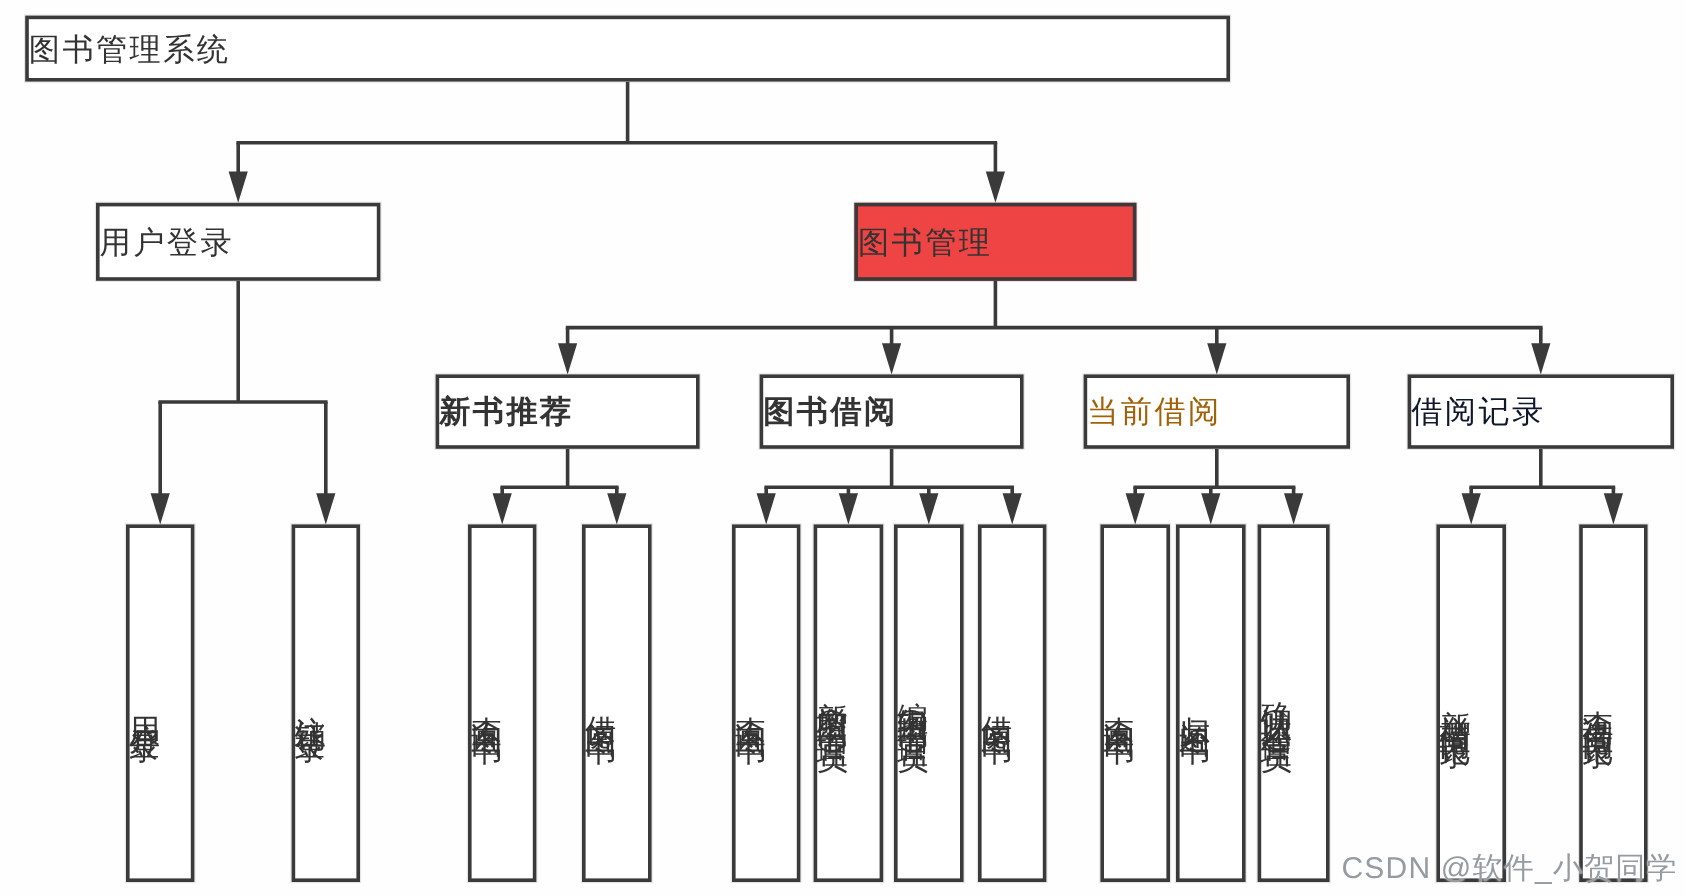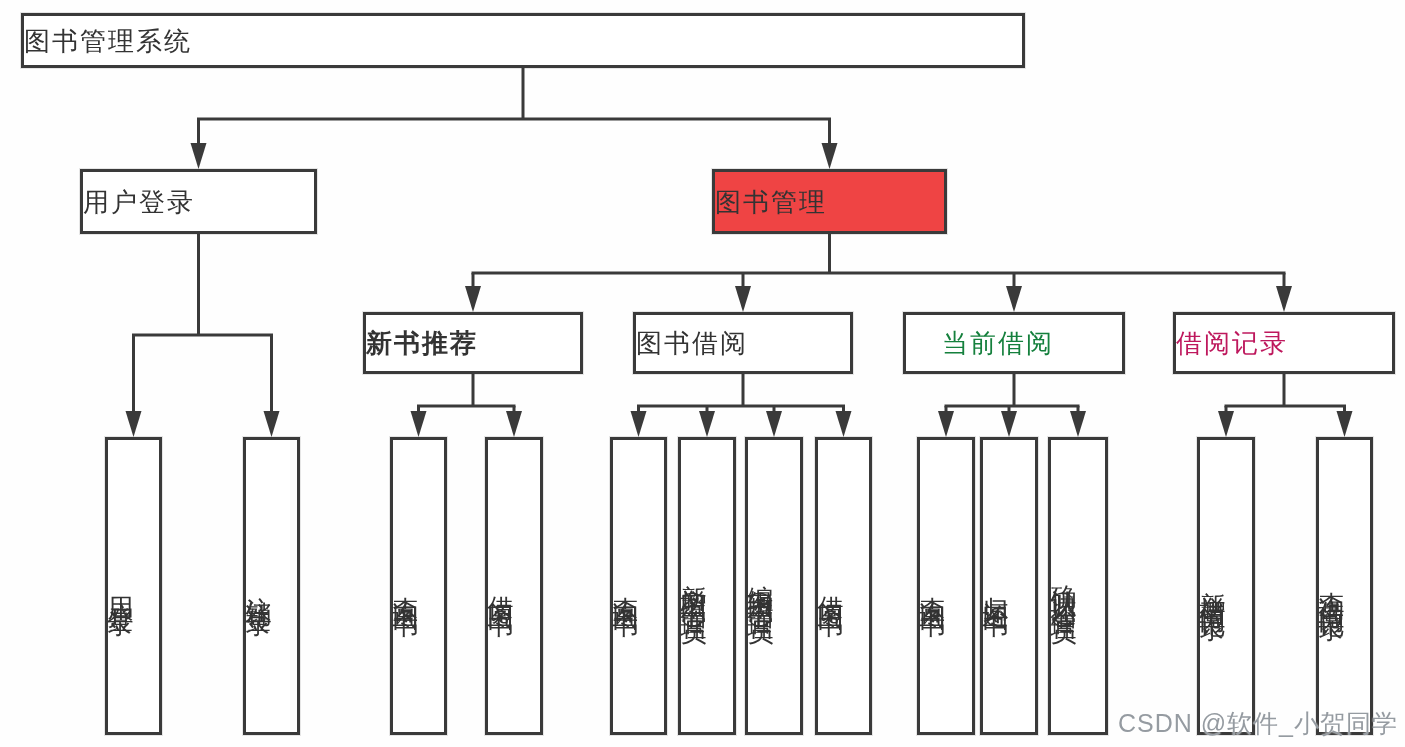--- a/index.html
+++ b/index.html
@@ -117,28 +117,28 @@
     </div>
     <div class="node h" style="left: 80px; top: 169px; width: 237px; height: 65px; border-color: rgb(58, 58, 58); background: rgb(255, 255, 255);">
       <span class="label" style="color: rgb(51, 51, 51);">用户登录</span>
     </div>
     <div class="node h" style="left: 712px; top: 169px; width: 235px; height: 65px; border-color: rgb(58, 58, 58); background: #ef4444;">
       <span class="label" style="color: rgb(51, 51, 51);">图书管理</span>
     </div>
     <div class="node h" style="left: 363px; top: 312px; width: 220px; height: 62px; border-color: rgb(58, 58, 58); background: rgb(255, 255, 255); font-weight: bold;">
       <span class="label" style="color: rgb(51, 51, 51);">新书推荐</span>
     </div>
-    <div class="node h" style="left: 633px; top: 312px; width: 220px; height: 62px; border-color: rgb(58, 58, 58); background: rgb(255, 255, 255);">
+    <div class="node h" style="left: 633px; top: 312px; width: 220px; height: 62px; border-color: rgb(58, 58, 58); background: rgb(255, 255, 255); font-weight: bold;">
       <span class="label" style="color: rgb(51, 51, 51);">图书借阅</span>
     </div>
     <div class="node h" style="left: 903px; top: 312px; width: 222px; height: 62px; border-color: rgb(58, 58, 58); background: rgb(255, 255, 255);">
-      <span class="label" style="color: #15803d; margin-left: 36px;">当前借阅</span>
+      <span class="label" style="color: #a16207;">当前借阅</span>
     </div>
     <div class="node h" style="left: 1173px; top: 312px; width: 222px; height: 62px; border-color: rgb(58, 58, 58); background: rgb(255, 255, 255);">
-      <span class="label" style="color: #be185d;">借阅记录</span>
+      <span class="label" style="color: #0f172a;">借阅记录</span>
     </div>
     <div class="node v" style="left: 105px; top: 437px; width: 57px; height: 298px; border-color: rgb(58, 58, 58); background: rgb(255, 255, 255);">
       <span class="label" style="color: rgb(51, 51, 51);">用户登录</span>
     </div>
     <div class="node v" style="left: 243px; top: 437px; width: 57px; height: 298px; border-color: rgb(58, 58, 58); background: rgb(255, 255, 255);">
       <span class="label" style="color: rgb(51, 51, 51);">注销登录</span>
     </div>
     <div class="node v" style="left: 390px; top: 437px; width: 57px; height: 298px; border-color: rgb(58, 58, 58); background: rgb(255, 255, 255);">
       <span class="label" style="color: rgb(51, 51, 51);">查询图书</span>
     </div>

